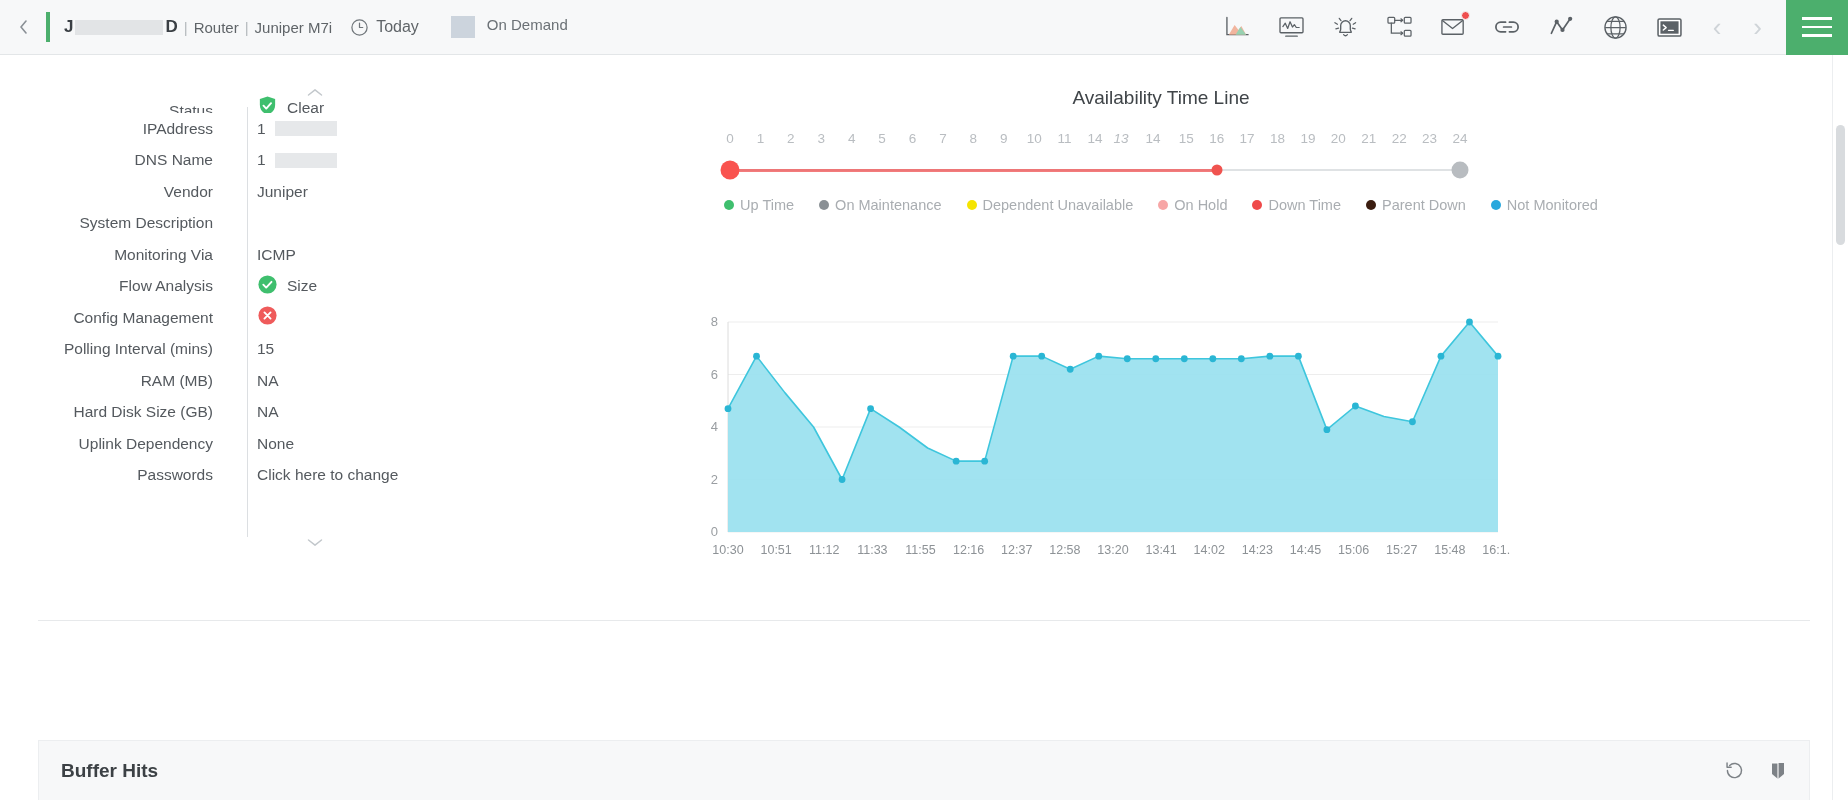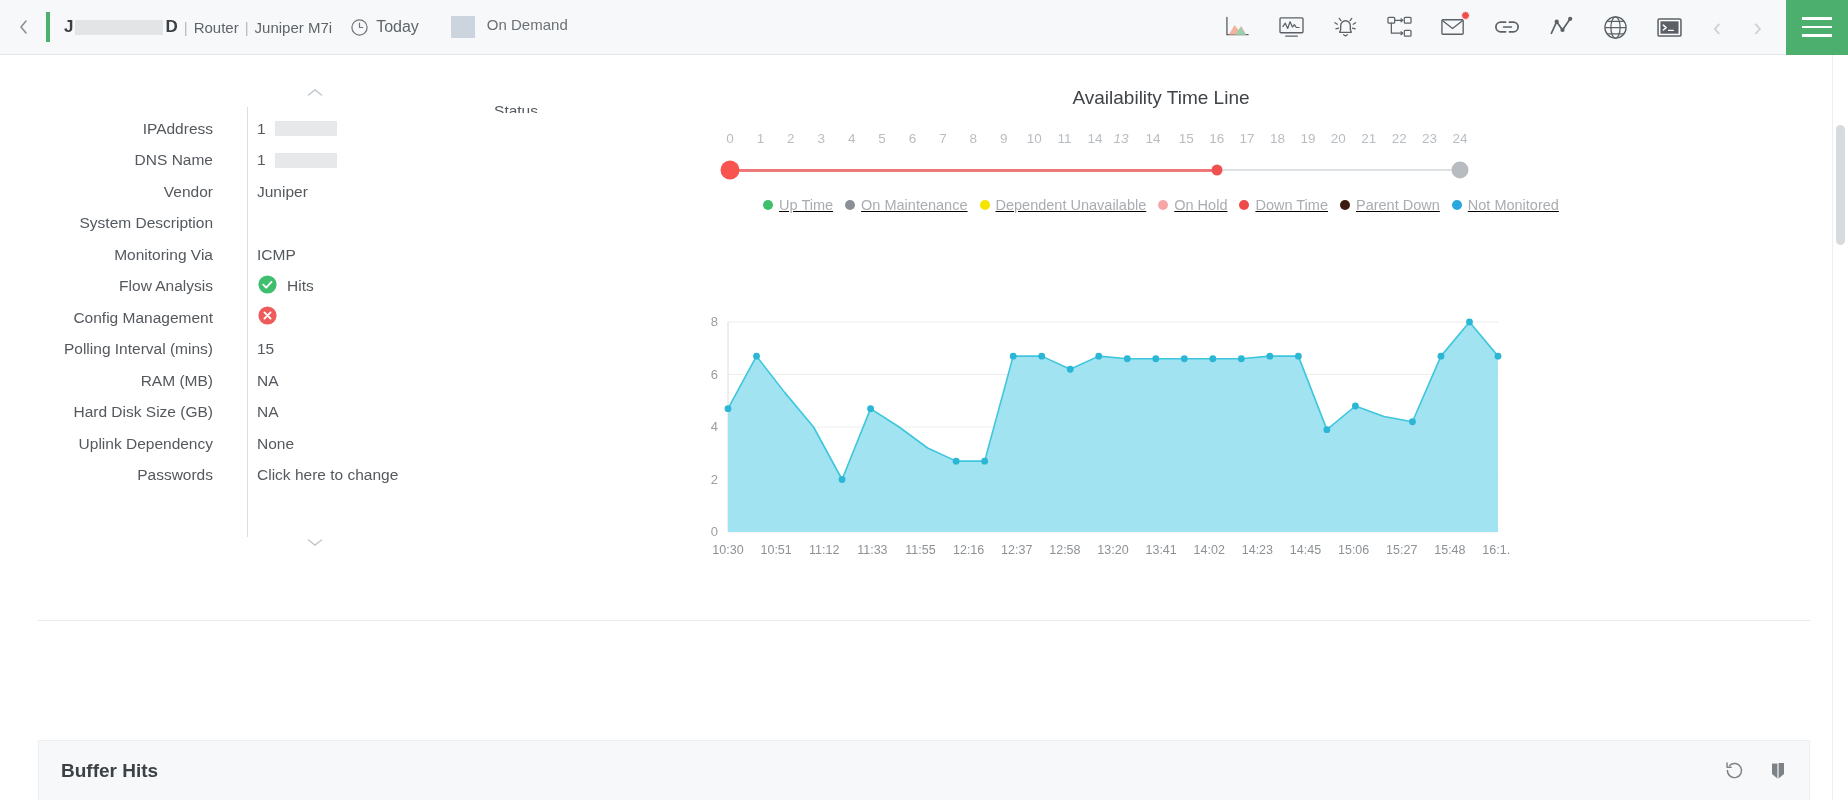--- a/index.html
+++ b/index.html
@@ -86,21 +86,21 @@
   .dvalue {
     flex:1; padding-left:22px; color:#54595e; display:flex; align-items:center; gap:9px;
     white-space:nowrap;
   }
   .vline {
     position:absolute; left:247px; top:12px; width:1px; height:430px; background:#dcdfe2;
   }
   .value-redact {
     display:inline-block; width:62px; height:15px; background:#e6e8ea; vertical-align:middle;
   }
-  .row-clipped-top { overflow:hidden; height:18px; align-items:flex-end;flex-direction:column; }
+  .row-clipped-top { overflow:hidden; height:18px; align-items:flex-end; }
   .row-clipped-top .dlabel, .row-clipped-top .dvalue { transform:translateY(7px); }
   .panel-divider {
     position:absolute; left:38px; top:620px; width:1772px; height:1px; background:#e7e9eb;
   }
 
   
   .avail-block { position:absolute; left:690px; top:55px; width:900px; }
   .avail-title {
     text-align:center; font-size:19px; color:#3f4448; margin-top:32px; margin-left:42px;
   }
@@ -119,22 +119,22 @@
   .track-red {
     position:absolute; top:10px; left:0; height:2.5px; background:#f05b5b; opacity:.8;
   }
   .handle {
     position:absolute; border-radius:50%; transform:translate(-50%,-50%); top:11px;
   }
   .handle-start { width:19px; height:19px; background:#f9534f; }
   .handle-mid { width:11px; height:11px; background:#f0534f; }
   .handle-end { width:17px; height:17px; background:#b8bcc0; }
   .avail-legend {
-    display:flex; align-items:center; justify-content:center; gap:12px;
-    margin-top:16px; margin-left:42px; flex-wrap:nowrap;text-decoration:underline;
+    display:flex; align-items:center; justify-content:center; gap:25px;
+    margin-top:16px; margin-left:42px; flex-wrap:nowrap;
   }
   .lg-item { display:flex; align-items:center; gap:6px; font-size:14.5px; color:#a9adb1; white-space:nowrap; }
   .lg-dot { width:10px; height:10px; border-radius:50%; display:inline-block; }
 
   
   .area-chart { position:absolute; left:690px; top:310px; width:820px; height:260px; }
   .area-svg { display:block; }
   .axis-label { font-size:13px; fill:#9a9ea2; font-family:"Liberation Sans", sans-serif; }
   .xtick-label { font-size:12.5px; fill:#8d9296; font-family:"Liberation Sans", sans-serif; }
 
@@ -343,21 +343,21 @@
 
       <div class="drow">
         <div class="dlabel">Flow Analysis</div>
         <div class="dvalue">
           <span>
             <svg width="21" height="21" viewBox="0 0 22 22" fill="none">
               <circle cx="11" cy="11" r="9.5" fill="#3fbf6e"></circle>
               <path d="M6.6 11.2l3 3 5.6-6" stroke="#fff" stroke-width="2" stroke-linecap="round" stroke-linejoin="round"></path>
             </svg>
           </span>
-          <span>Hits</span>
+          <span>Size</span>
         </div>
       </div>
 
       <div class="drow">
         <div class="dlabel">Config Management</div>
         <div class="dvalue">
           <span>
             <svg width="21" height="21" viewBox="0 0 22 22" fill="none">
               <circle cx="11" cy="11" r="9.5" fill="#ef5b5b"></circle>
               <path d="M7.8 7.8l6.4 6.4M14.2 7.8l-6.4 6.4" stroke="#fff" stroke-width="2" stroke-linecap="round"></path>

